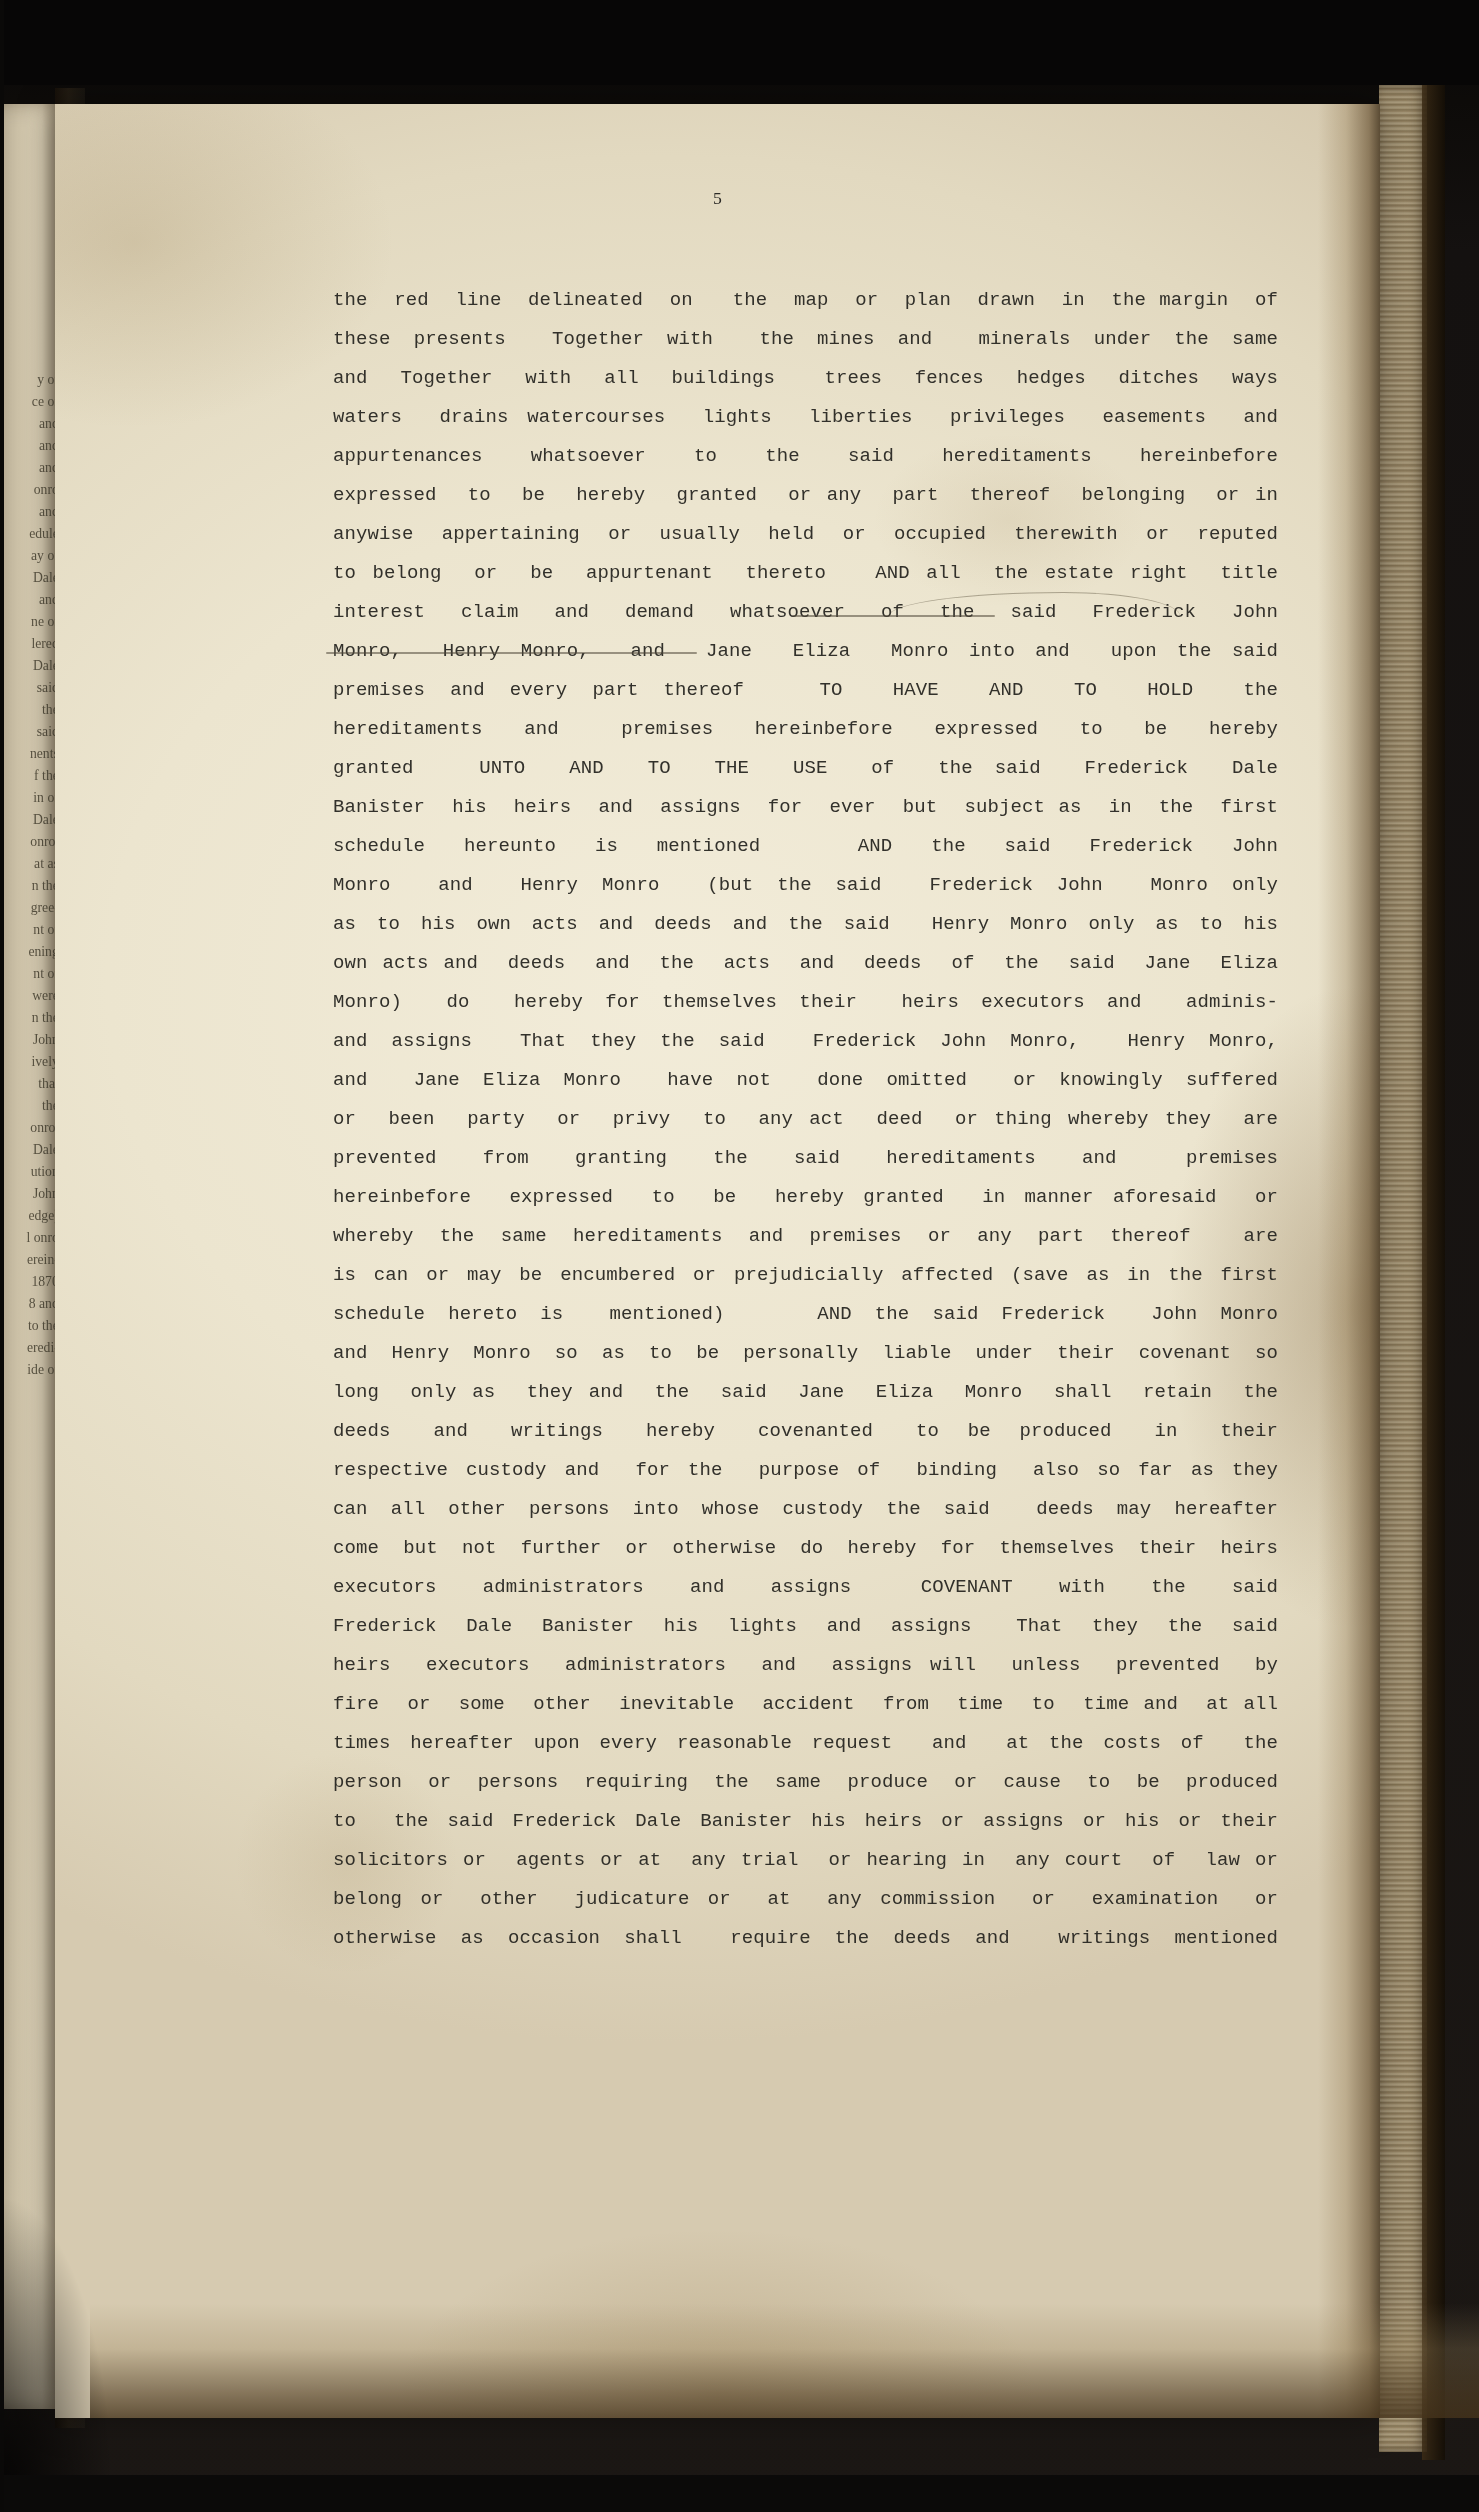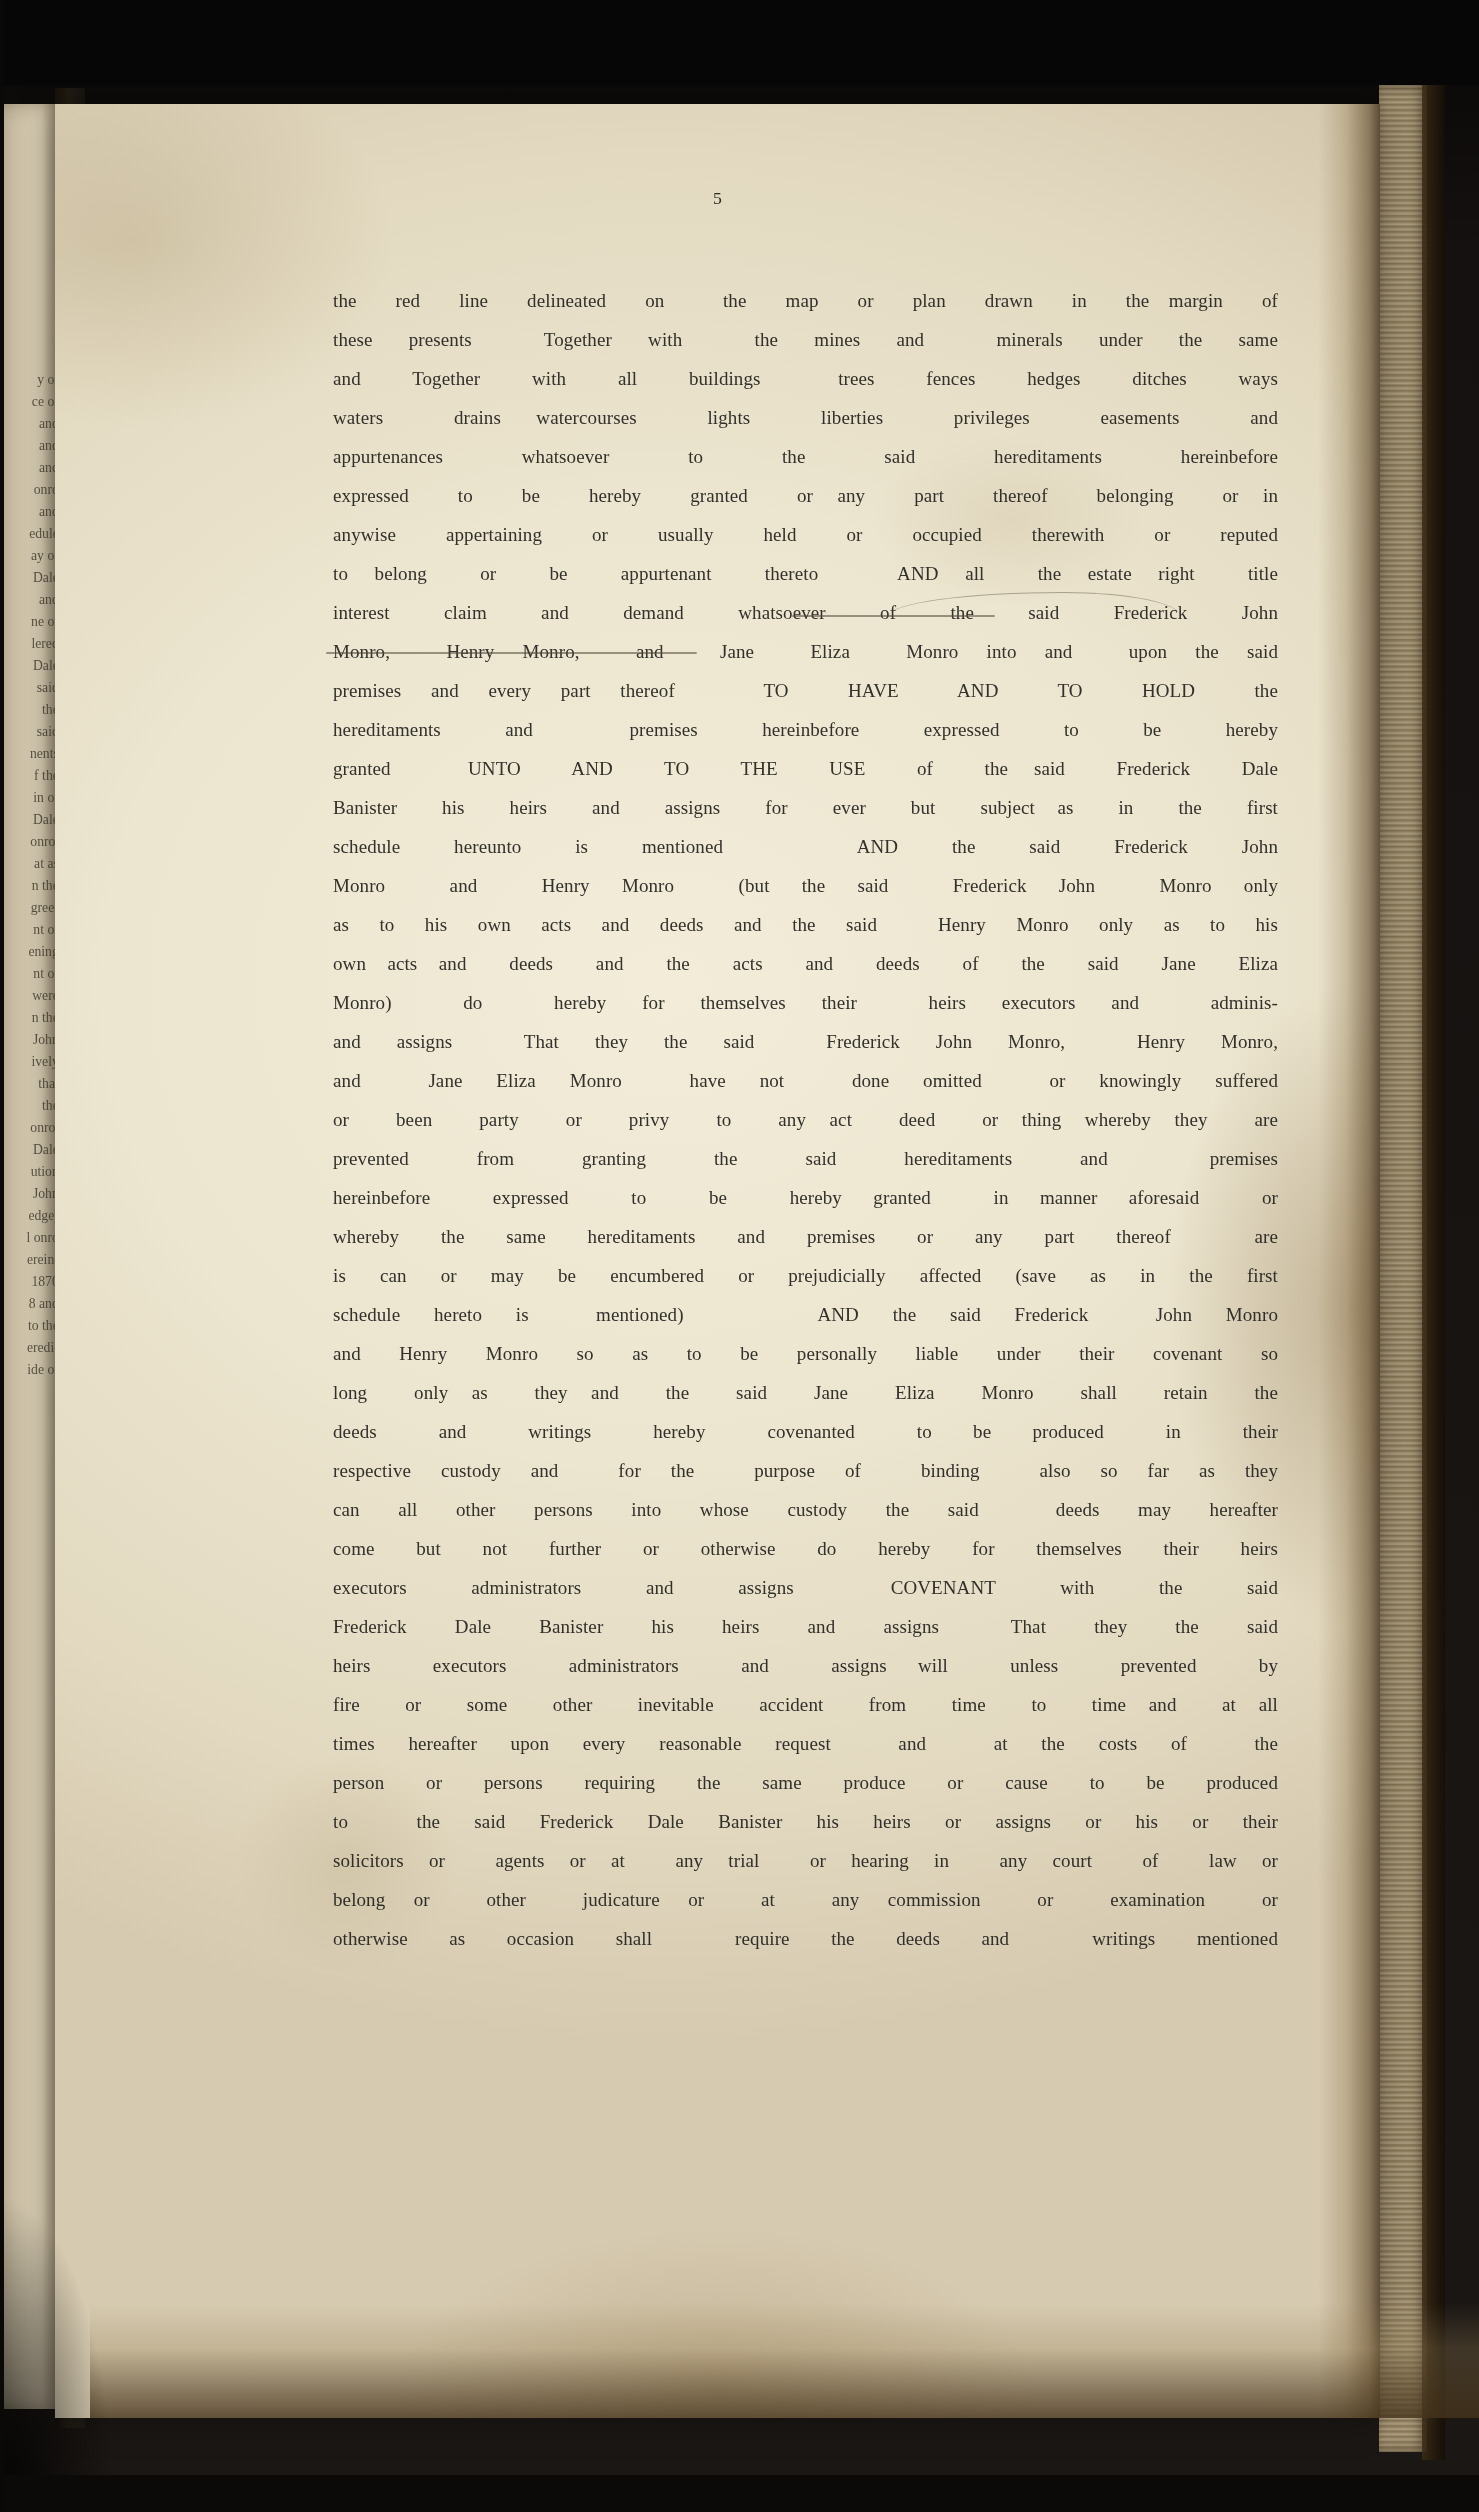--- a/index.html
+++ b/index.html
@@ -148,21 +148,21 @@
     left: 278px;
     top: 177px;
     width: 945px;
     color: #24231f;
     font-size: 19px;
     line-height: 39px;
     text-align: justify;
     text-align-last: left;
     letter-spacing: 0.1px;
     word-spacing: 1.1px;
-    font-family: Liberation Serif, serif;
+    font-family: Liberation Mono, monospace;
   }
   .textblock p { margin: 0; }
   .textblock .ln {
     display: block;
     text-align: justify;
     text-align-last: justify;
     white-space: pre-wrap;
   }
   .textblock .ln.last {
     text-align-last: justify;
@@ -308,21 +308,21 @@
         <span class="ln">whereby the same hereditaments and premises or any part thereof  are</span>
         <span class="ln">is can or may be encumbered or prejudicially affected (save as in the first</span>
         <span class="ln">schedule hereto is  mentioned)    AND the said Frederick  John Monro</span>
         <span class="ln">and Henry Monro so as to be personally liable under their covenant so</span>
         <span class="ln">long  only as  they and  the  said  Jane  Eliza  Monro  shall  retain  the</span>
         <span class="ln">deeds   and   writings   hereby   covenanted   to  be  produced   in   their</span>
         <span class="ln">respective custody and  for the  purpose of  binding  also so far as they</span>
         <span class="ln">can all other persons into whose custody the said  deeds may hereafter</span>
         <span class="ln">come but not further or otherwise do hereby for themselves their heirs</span>
         <span class="ln">executors  administrators  and  assigns   COVENANT  with  the  said</span>
-        <span class="ln">Frederick  Dale  Banister  his  heirs  and  assigns   That  they  the  said</span>
+        <span class="ln">Frederick  Dale  Banister  his  lights  and  assigns   That  they  the  said</span>
         <span class="ln">heirs  executors  administrators  and  assigns will  unless  prevented  by</span>
         <span class="ln">fire  or  some  other  inevitable  accident  from  time  to  time and  at all</span>
         <span class="ln">times hereafter upon every reasonable request  and  at the costs of  the</span>
         <span class="ln">person or persons requiring the same produce or cause to be produced</span>
         <span class="ln">to  the said Frederick Dale Banister his heirs or assigns or his or their</span>
         <span class="ln">solicitors or  agents or at  any trial  or hearing in  any court  of  law or</span>
         <span class="ln">belong or  other  judicature or  at  any commission  or  examination  or</span>
         <span class="ln">otherwise as occasion shall  require the deeds and  writings mentioned</span>
       </p>
 

